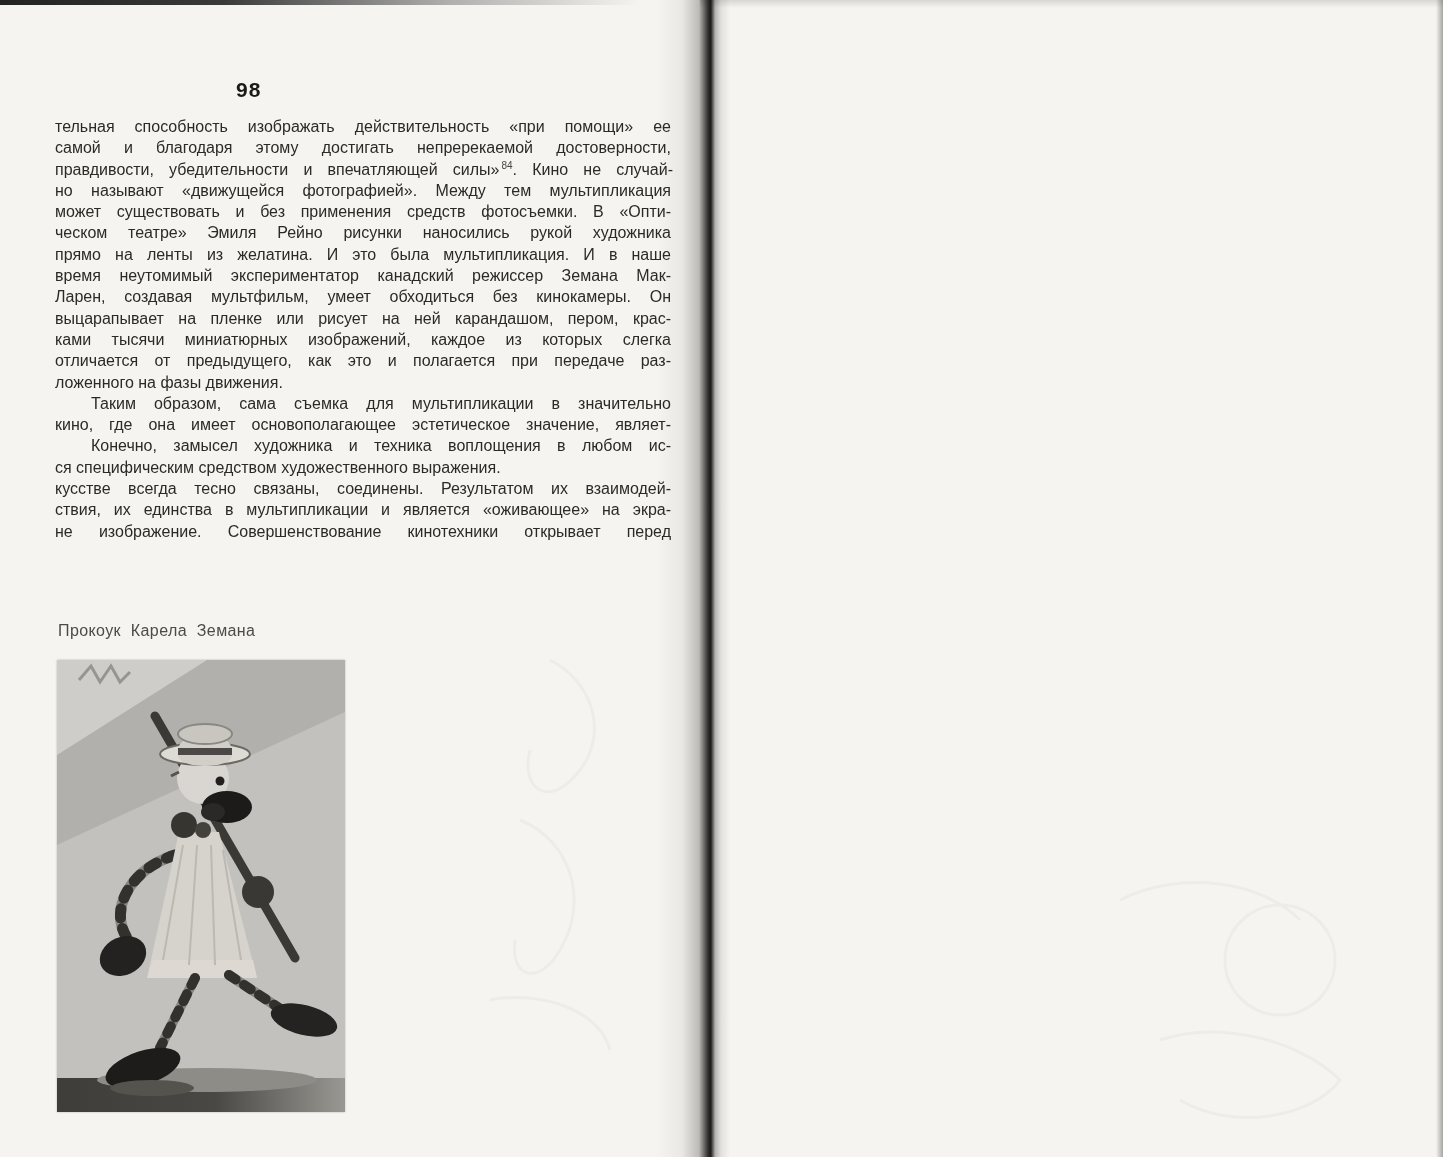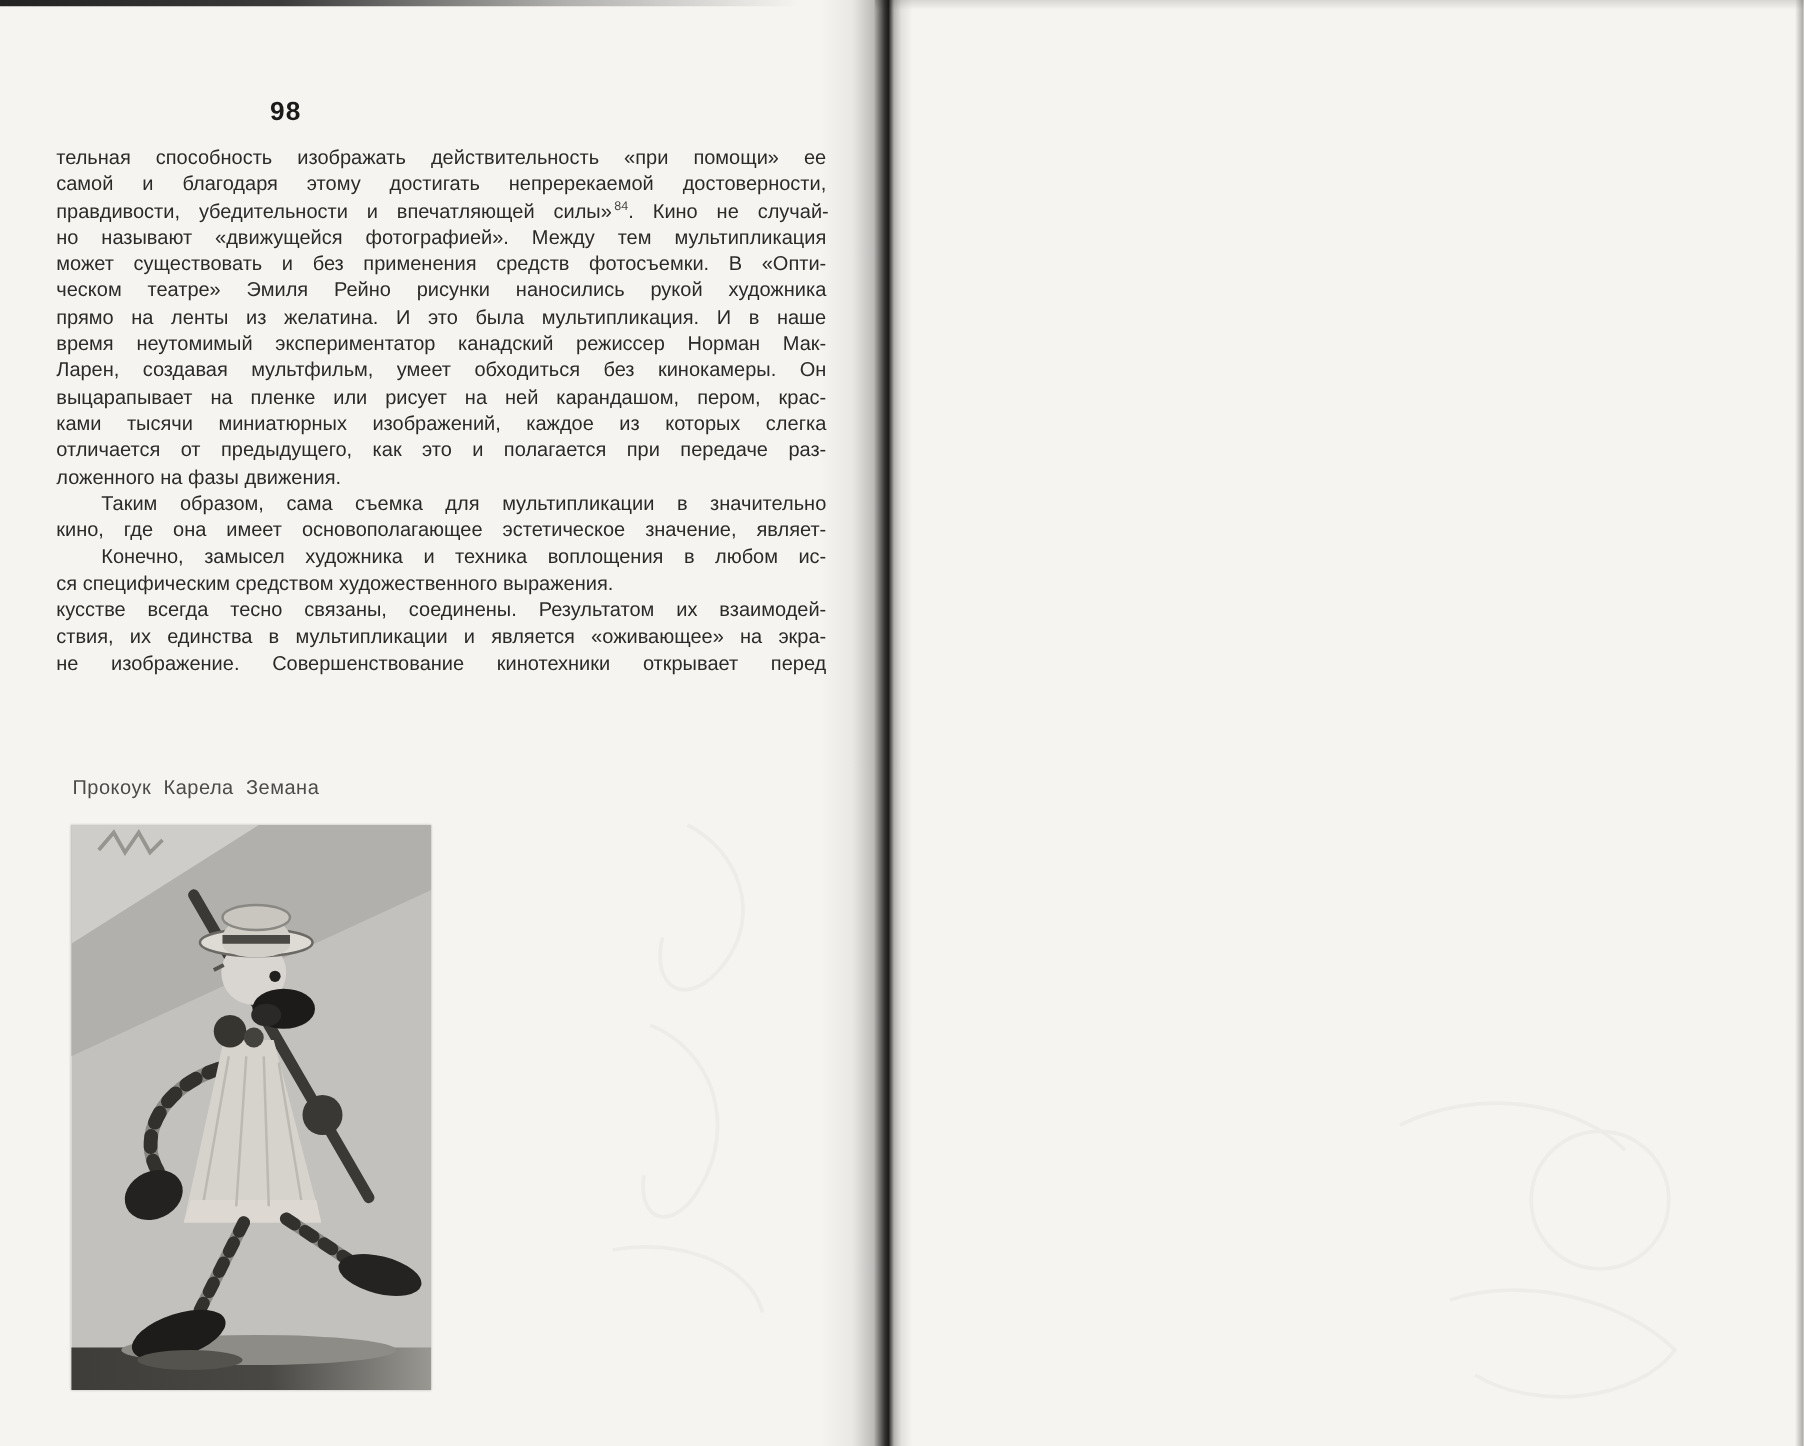--- a/index.html
+++ b/index.html
@@ -34,26 +34,26 @@
   .scan-right-edge {
     position: absolute; right: 0; top: 0; width: 7px; height: 1157px;
     background: linear-gradient(to right, rgba(70,68,65,0), rgba(70,68,65,0.45));
   }
   .page { position: absolute; top: 0; height: 1157px; }
   .page-left  { left: 0;  width: 672px; }
   .page-right { left: 730px; width: 713px; }
 
   .page-number {
     position: absolute;
-    font-weight: bold; font-size: 21px; letter-spacing: 1px; color: #1b1a19;
+    font-weight: bold; font-size: 21px; letter-spacing: 1px; color: #1b1a19; margin-left: 20px;
   }
   .pn-left  { left: 216px; top: 78px; }
 
   .text-block { position: absolute; }
-  .tb-left  { left: 45px;  top: 116px; width: 618px; }
+  .tb-left  { left: 55px;  top: 116px; width: 618px; }
 
   .line {
     font-size: 16px; line-height: 21.3px; height: 21.3px;
     white-space: nowrap;
     text-align: justify; text-align-last: justify; text-justify: inter-word;
     white-space: normal;
     overflow: hidden;
     color: #2b2a28;
   }
   .line.end { text-align-last: left; }
@@ -99,21 +99,21 @@
   <div class="page-number pn-left">98</div>
 
   <div class="text-block tb-left">
       <div class="line"><span>тельная способность изображать действительность «при помощи» ее</span><sup class="fnref"></sup><span></span></div>
       <div class="line"><span>самой и благодаря этому достигать непререкаемой достоверности,</span><sup class="fnref"></sup><span></span></div>
       <div class="line"><span>правдивости, убедительности и впечатляющей силы»</span><sup class="fnref">84</sup><span>. Кино не случай-</span></div>
       <div class="line"><span>но называют «движущейся фотографией». Между тем мультипликация</span><sup class="fnref"></sup><span></span></div>
       <div class="line"><span>может существовать и без применения средств фотосъемки. В «Опти-</span><sup class="fnref"></sup><span></span></div>
       <div class="line"><span>ческом театре» Эмиля Рейно рисунки наносились рукой художника</span><sup class="fnref"></sup><span></span></div>
       <div class="line"><span>прямо на ленты из желатина. И это была мультипликация. И в наше</span><sup class="fnref"></sup><span></span></div>
-      <div class="line"><span>время неутомимый экспериментатор канадский режиссер Норман Мак-</span><sup class="fnref"></sup><span></span></div>
+      <div class="line"><span>время неутомимый экспериментатор канадский режиссер Земана Мак-</span><sup class="fnref"></sup><span></span></div>
       <div class="line"><span>Ларен, создавая мультфильм, умеет обходиться без кинокамеры. Он</span><sup class="fnref"></sup><span></span></div>
       <div class="line"><span>выцарапывает на пленке или рисует на ней карандашом, пером, крас-</span><sup class="fnref"></sup><span></span></div>
       <div class="line"><span>ками тысячи миниатюрных изображений, каждое из которых слегка</span><sup class="fnref"></sup><span></span></div>
       <div class="line"><span>отличается от предыдущего, как это и полагается при передаче раз-</span><sup class="fnref"></sup><span></span></div>
       <div class="line end"><span>ложенного на фазы движения.</span><sup class="fnref"></sup><span></span></div>
       <div class="line indent"><span>Таким образом, сама съемка для мультипликации в значительно</span><sup class="fnref"></sup><span></span></div>
       <div class="line"><span>кино, где она имеет основополагающее эстетическое значение, являет-</span><sup class="fnref"></sup><span></span></div>
       <div class="line indent"><span>Конечно, замысел художника и техника воплощения в любом ис-</span><sup class="fnref"></sup><span></span></div>
       <div class="line end"><span>ся специфическим средством художественного выражения.</span><sup class="fnref"></sup><span></span></div>
       <div class="line"><span>кусстве всегда тесно связаны, соединены. Результатом их взаимодей-</span><sup class="fnref"></sup><span></span></div>

